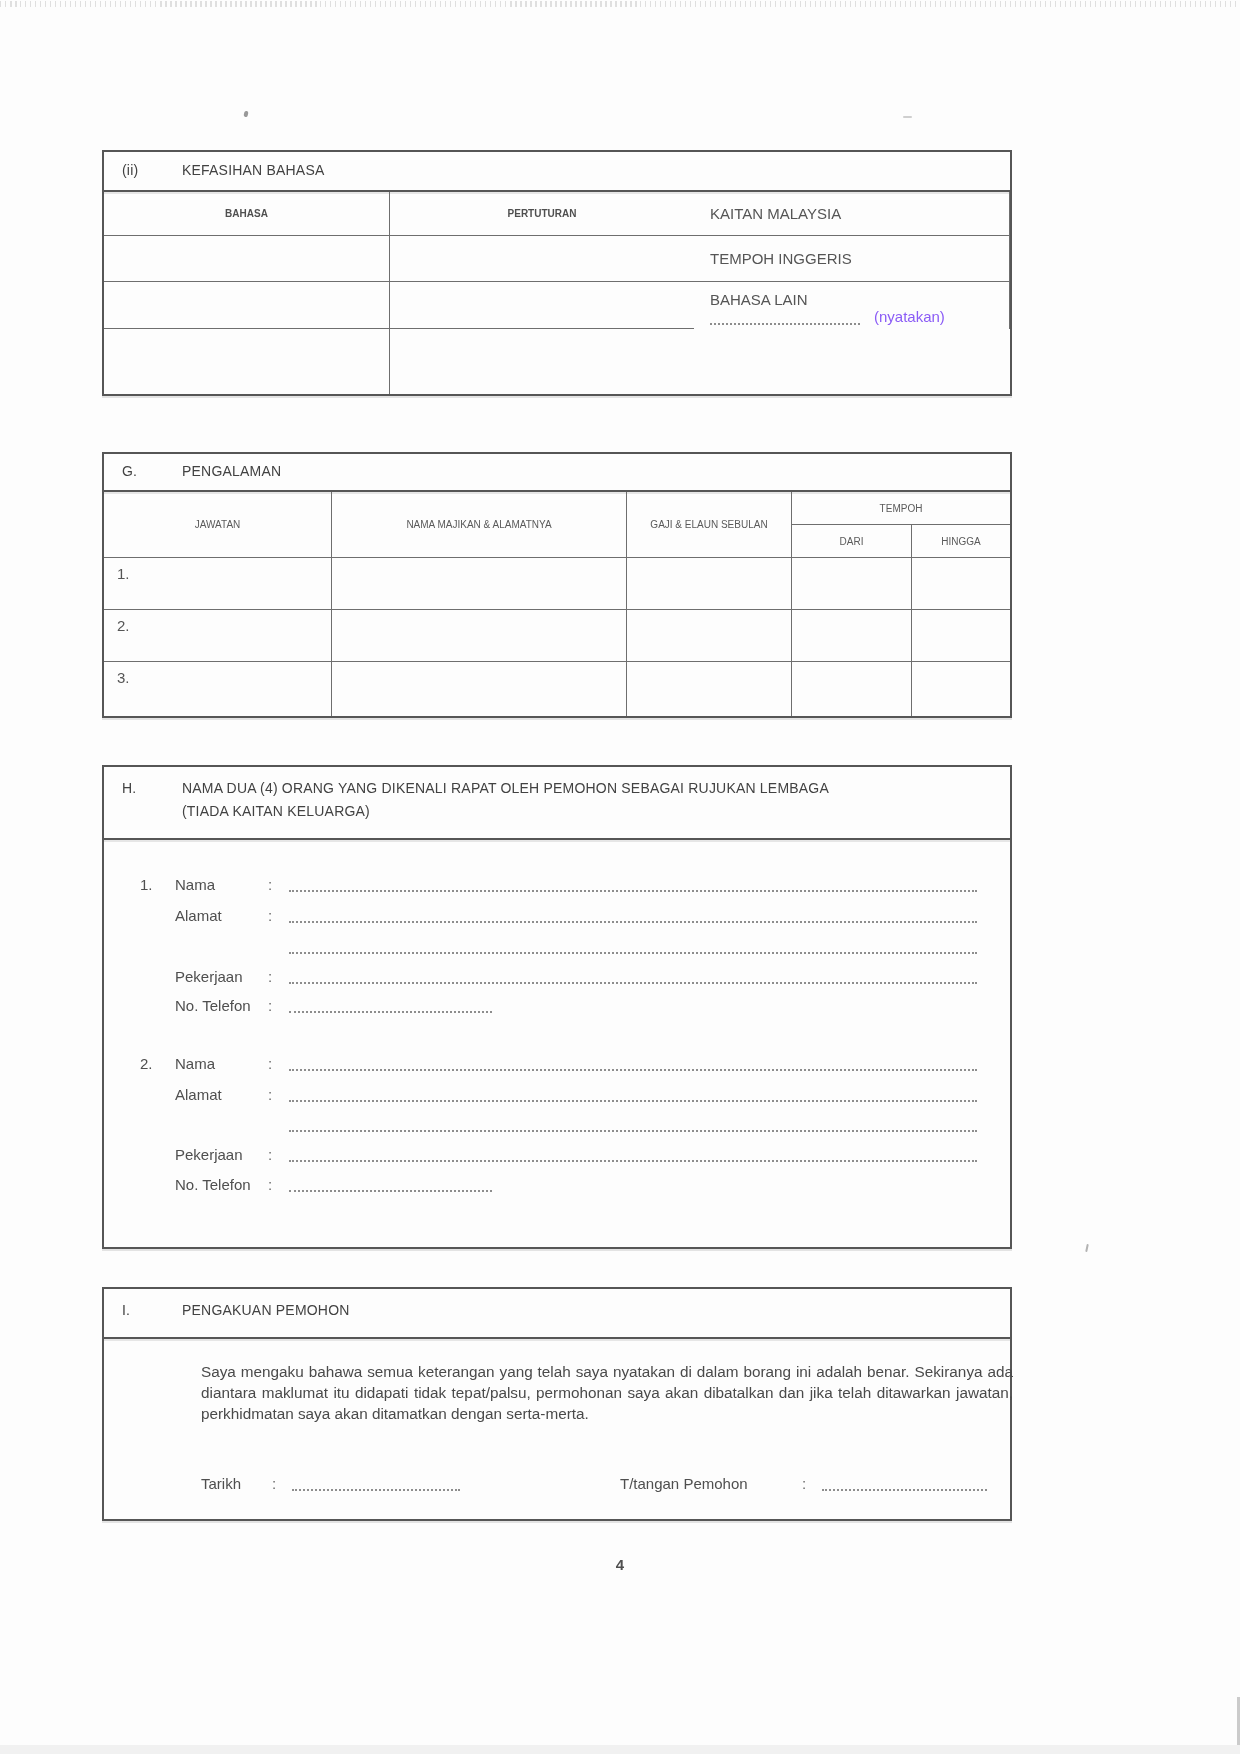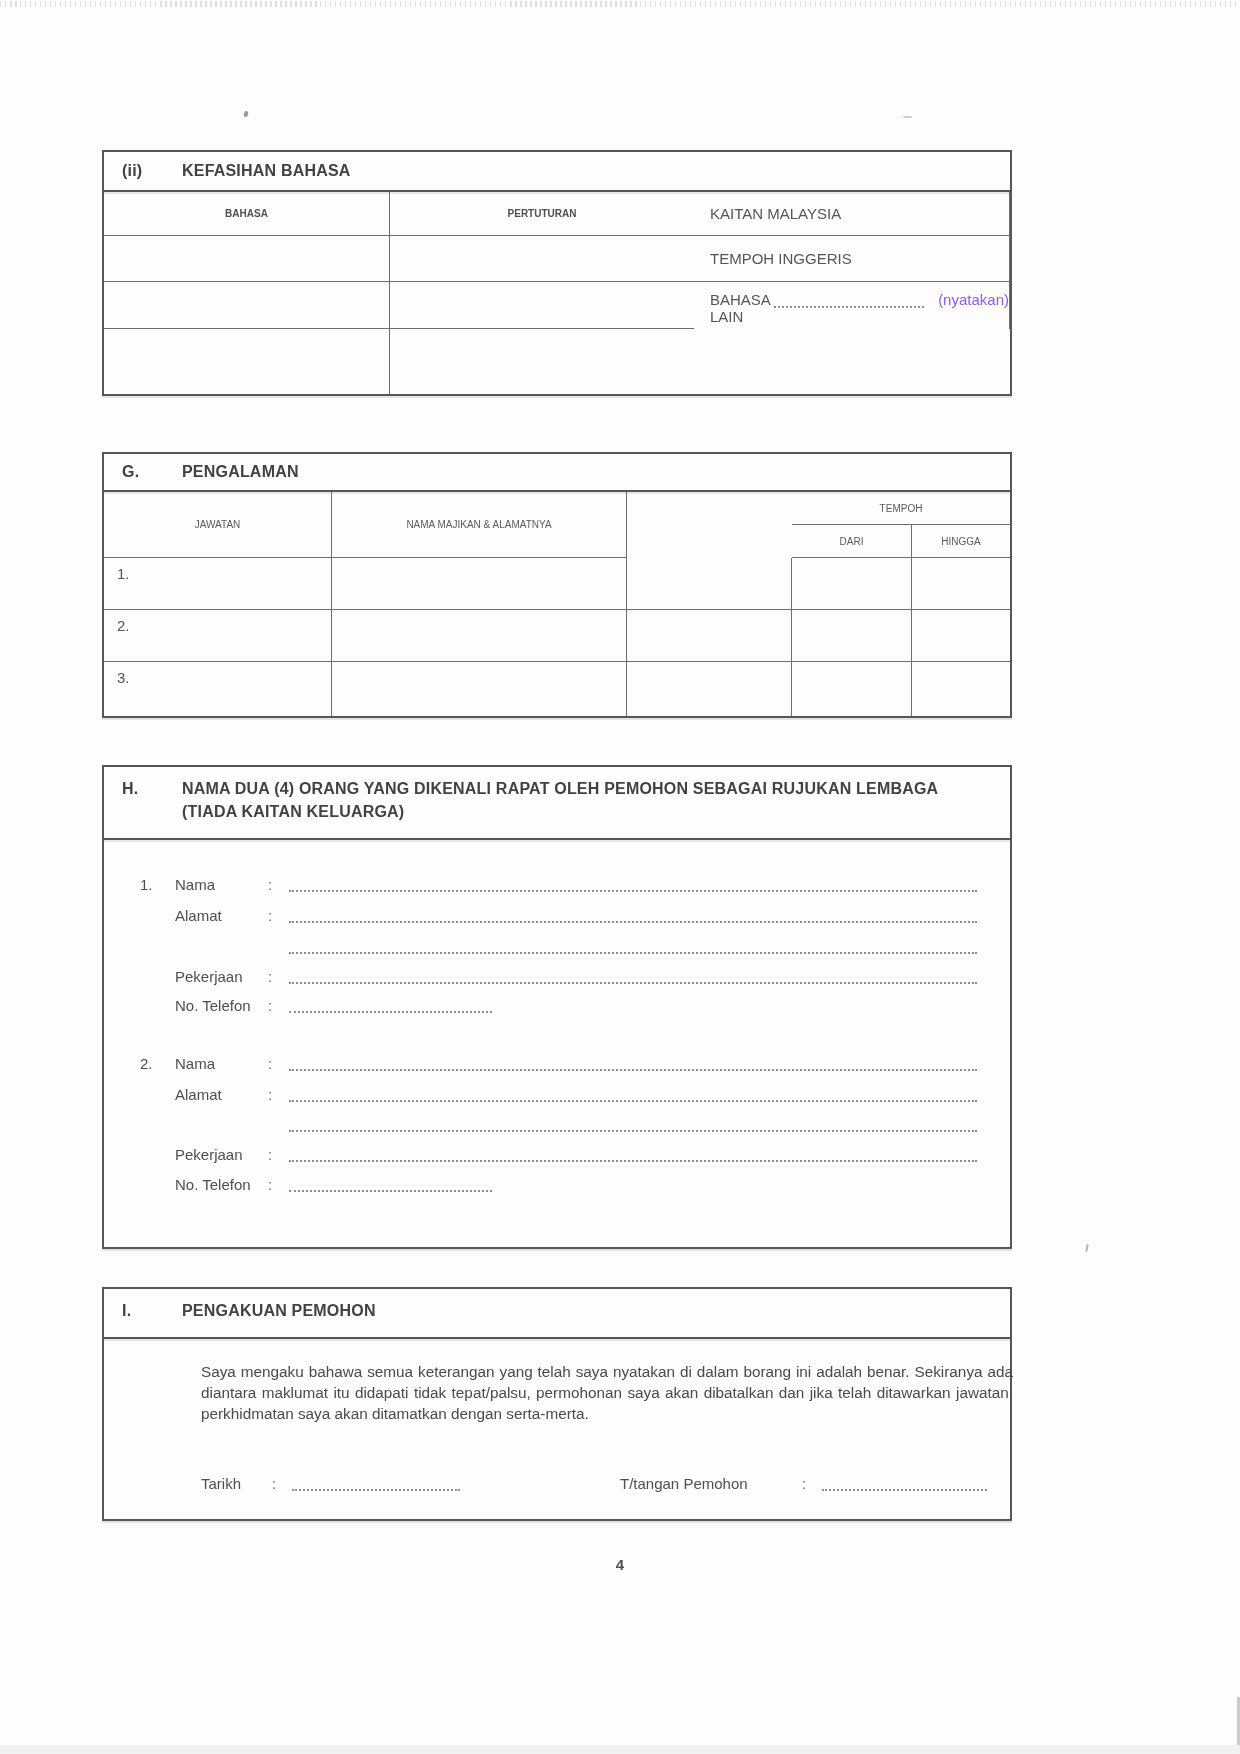--- a/index.html
+++ b/index.html
@@ -35,42 +35,42 @@
     box-shadow:0 2px 0 rgba(110,110,110,.18);
     box-sizing:border-box;
   }
   .band{
     position:relative;
     border-bottom:2px solid var(--bd);
     box-shadow:0 2px 0 rgba(110,110,110,.16);
   }
   .band .secno,.band .sectitle{
     position:absolute;
-    font-weight:700;font-size:16px;color:var(--ink-dark);letter-spacing:.2px;
+    font-weight:400;font-size:14px;color:var(--ink-dark);letter-spacing:.2px;
     white-space:nowrap;
   }
   .band .secno{left:18px;}
   .band .sectitle{left:78px;}
   
   .grid{display:grid;}
   .cell{
     box-sizing:border-box;
     border-right:1.5px solid var(--ln);
     border-bottom:1.5px solid var(--ln);
     display:flex;align-items:center;
     font-size:15px;color:#555;
   }
   .cell.hdr{justify-content:center;text-align:center;font-size:10px;}
   .t1 .cell.hdr{font-weight:700;color:#4f4f4f;}
   .tg .cell.hdr{font-weight:400;color:#5a5a5a;line-height:17px;}
   .cell.noR{border-right:none;}
   .cell.noB{border-bottom:none;}
   .cell.lbl{padding-left:16px;}
   .cell.rowno{align-items:flex-start;padding:7px 0 0 13px;}
-  .lain-cell{flex-direction:row;align-items:flex-start;padding:9px 0 6px 16px;}
+  .lain-cell{flex-direction:column;align-items:flex-start;padding:9px 0 6px 16px;}
   .lain-bottom{display:flex;align-items:flex-end;}
   .dotspan{
     display:inline-block;width:150px;height:13px;
     border-bottom:2.5px dotted var(--dots);margin-right:14px;
   }
   .lain-note{font-size:15px;color:#8b5cf6;}
   
   .frow{position:absolute;left:0;height:22px;width:100%;font-size:15px;color:#4f4f4f;}
   .frow span{position:absolute;top:0;white-space:nowrap;}
   .fno{left:36px;}
@@ -140,20 +140,21 @@
   </section>
 
   <section class="box" style="top:452px;">
     <div class="band" style="height:36px;">
       <span class="secno" style="top:9px;">G.</span>
       <span class="sectitle" style="top:9px;">PENGALAMAN</span>
     </div>
     <div class="grid tg" style="grid-template-columns:228px 295px 165px 120px 1fr;grid-template-rows:33px 33px 52px 52px 54px;">
       <div class="cell hdr" style="grid-area:1/2/3/3;">NAMA MAJIKAN &amp; ALAMATNYA</div>
       <div class="cell hdr" style="grid-area:1/1/3/2;">JAWATAN</div>
+      <div class="cell hdr" style="grid-area:1/3/3/4;padding:0 18px;">GAJI &amp; ELAUN SEBULAN</div>
       <div class="cell hdr noR" style="grid-area:1/4/2/6;">TEMPOH</div>
       <div class="cell hdr" style="grid-area:2/4/3/5;">DARI</div>
       <div class="cell hdr noR" style="grid-area:2/5/3/6;">HINGGA</div>
 
       <div class="cell rowno" style="grid-area:3/1/4/2;">1.</div>
       <div class="cell" style="grid-area:3/2/4/3;"></div>
       <div class="cell" style="grid-area:3/3/4/4;"></div>
       <div class="cell" style="grid-area:3/4/4/5;"></div>
       <div class="cell noR" style="grid-area:3/5/4/6;"></div>
 

